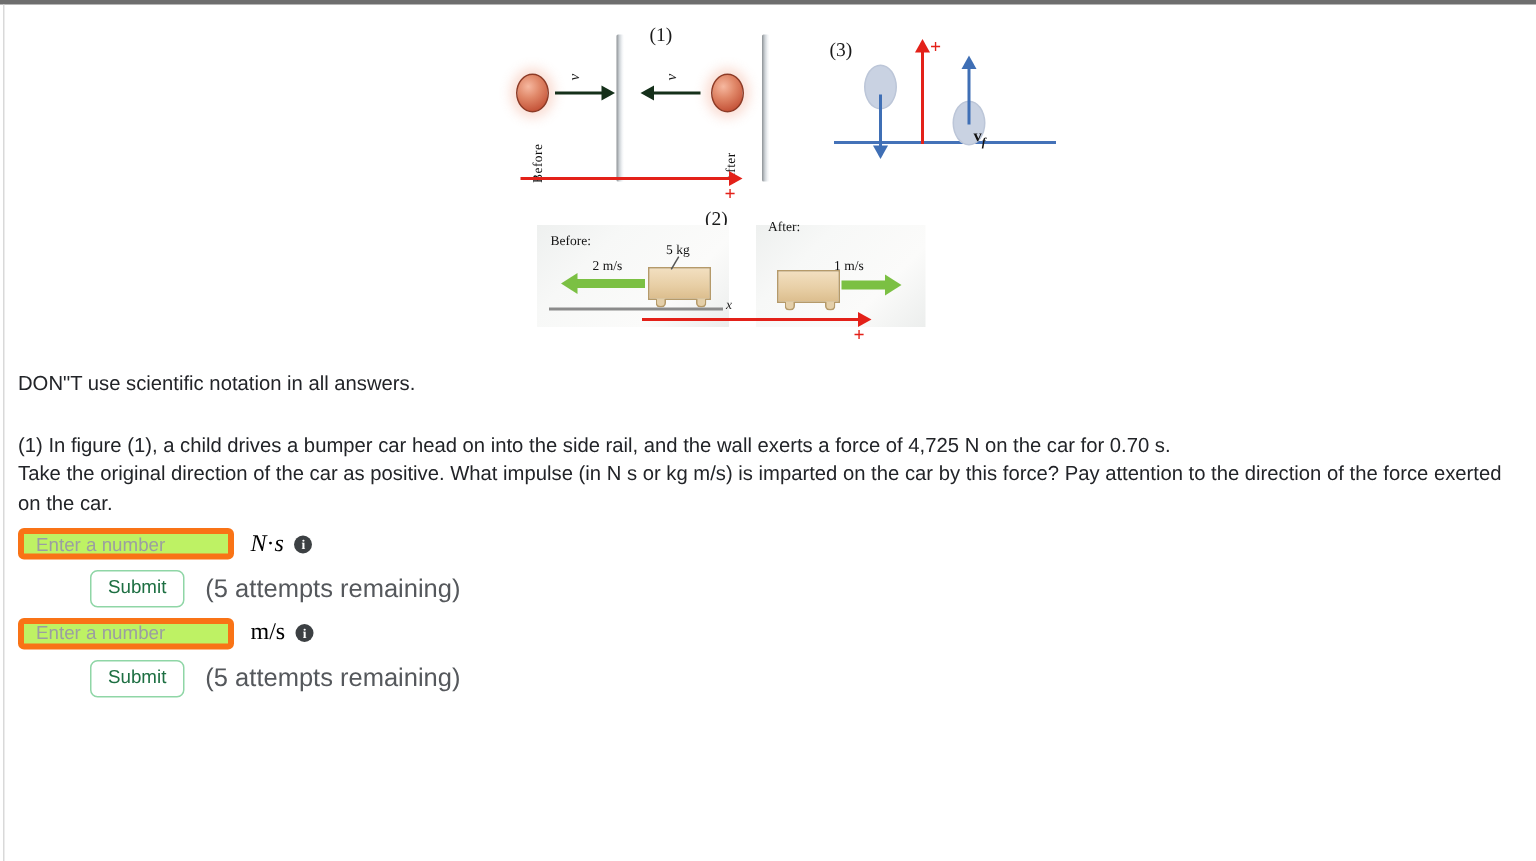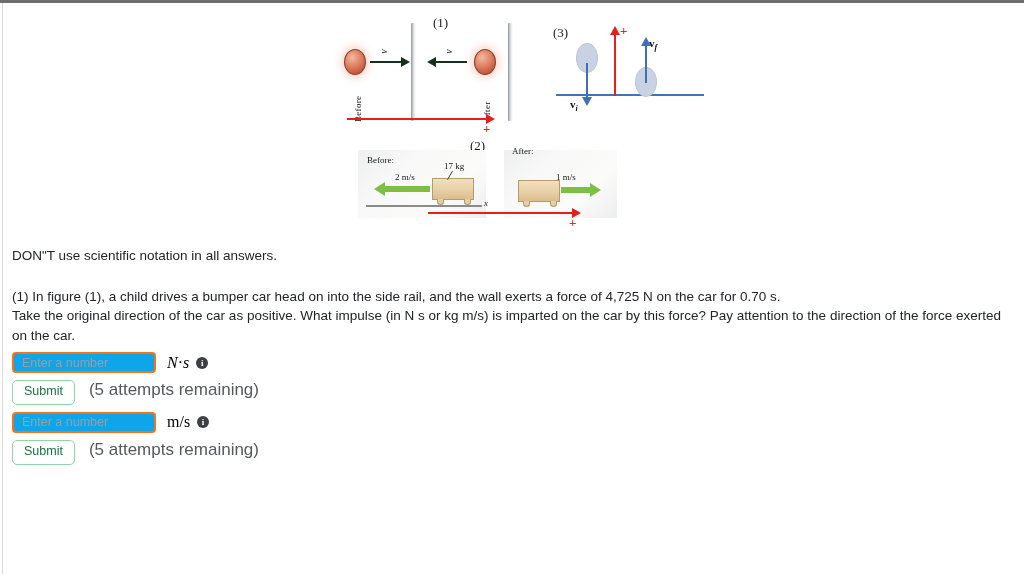--- a/index.html
+++ b/index.html
@@ -172,20 +172,21 @@
     border-bottom: 9px solid #3f6fb5;
   }
   #fig3-arr-i { left: 38px; top: 48px; height: 35px; }
   #fig3-arr-f { left: 97px; top: 30px; height: 38px; }
   .vlabel {
     position: absolute;
     font-family: "Liberation Serif", serif;
     font-size: 11px;
     font-weight: 700;
     color: #121212;
+    margin-top: 48px;
   }
   .vlabel sub { font-size: 8px; font-style: italic; }
   #fig3-vi { left: 22px; top: 83px; }
   #fig3-vf { left: 101px; top: 22px; }
   #fig3-axis-up {
     position: absolute;
     left: 66px; top: 19px;
     width: 2px; height: 62px;
     background: #e32119;
   }
@@ -332,23 +333,23 @@
     align-items: center;
     margin-top: 7px;
   }
   .num-input {
     width: 144px;
     height: 21px;
     padding: 0 8px;
     font-family: "Liberation Sans", sans-serif;
     font-size: 12.5px;
     color: #333;
-    border: 2px solid #f97316;
+    border: 4px solid #f97316;
     border-radius: 4px;
-    background: #0ea5e9;
+    background: #bef264;
     box-sizing: border-box;
     outline: none;
   }
   .num-input::placeholder { color: #9b9ea1; }
   .unit {
     margin-left: 11px;
     font-family: "Liberation Serif", serif;
     font-size: 16px;
     color: #000000;
     white-space: nowrap;
@@ -364,22 +365,23 @@
     font-family: "Liberation Serif", serif;
     font-size: 9px;
     font-weight: 700;
     line-height: 12px;
     text-align: center;
     vertical-align: 1px;
     cursor: pointer;
   }
   .submit-row {
     display: flex;
-    align-items: flex-start;
+    align-items: center;
     margin-top: 7px;
+    margin-left: 48px;
   }
   .submit-btn {
     padding: 3px 11px 4px;
     font-family: "Liberation Sans", sans-serif;
     font-size: 12.5px;
     color: #1d6f42;
     background: #fff;
     border: 1px solid #8fd6a6;
     border-radius: 5px;
     cursor: pointer;
@@ -437,21 +439,21 @@
     <div class="cart" id="fig2-cart-left"></div>
     <div class="wheel" id="fig2-wl1"></div>
     <div class="wheel" id="fig2-wl2"></div>
     <div class="cart" id="fig2-cart-right"></div>
     <div class="wheel" id="fig2-wr1"></div>
     <div class="wheel" id="fig2-wr2"></div>
     <div class="arr-green left" id="fig2-arr-left"></div>
     <div class="arr-green right" id="fig2-arr-right"></div>
     <div class="spd-lbl" id="fig2-spd-left">2 m/s</div>
     <div class="spd-lbl" id="fig2-spd-right">1 m/s</div>
-    <div class="spd-lbl" id="fig2-mass-lbl">17 kg</div>
+    <div class="spd-lbl" id="fig2-mass-lbl">5 kg</div>
     <div id="fig2-mass-line"></div>
     <div id="fig2-ground"></div>
     <div id="fig2-x-lbl">x</div>
     <div class="axis-red right" id="fig2-axis"></div>
     <div class="plus-red" id="fig2-plus">+</div>
   </div>
 
 </div>
 
 <div id="content">

